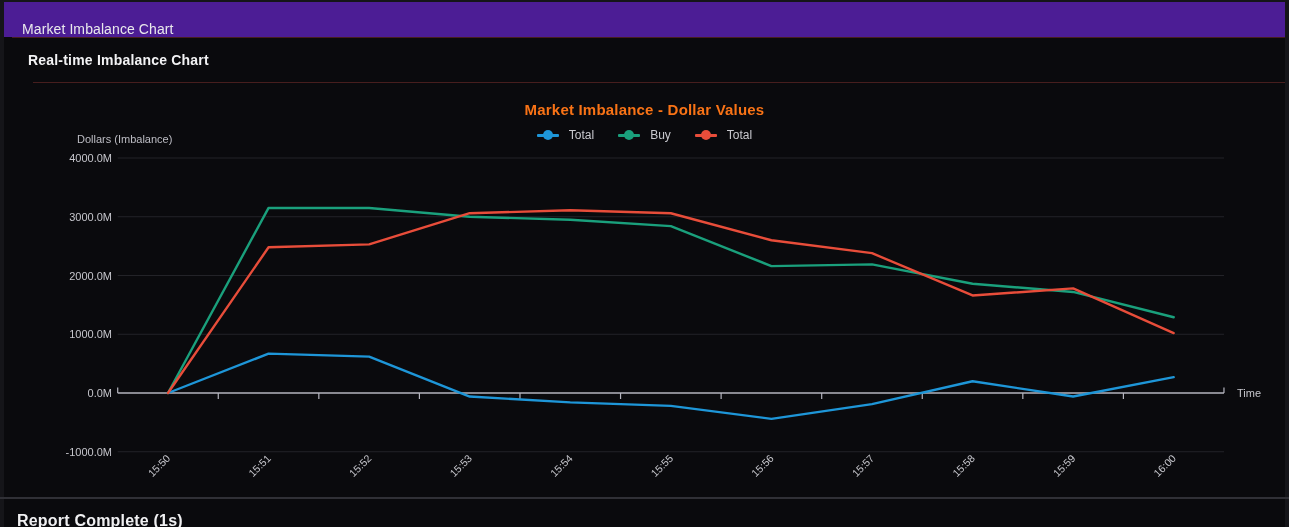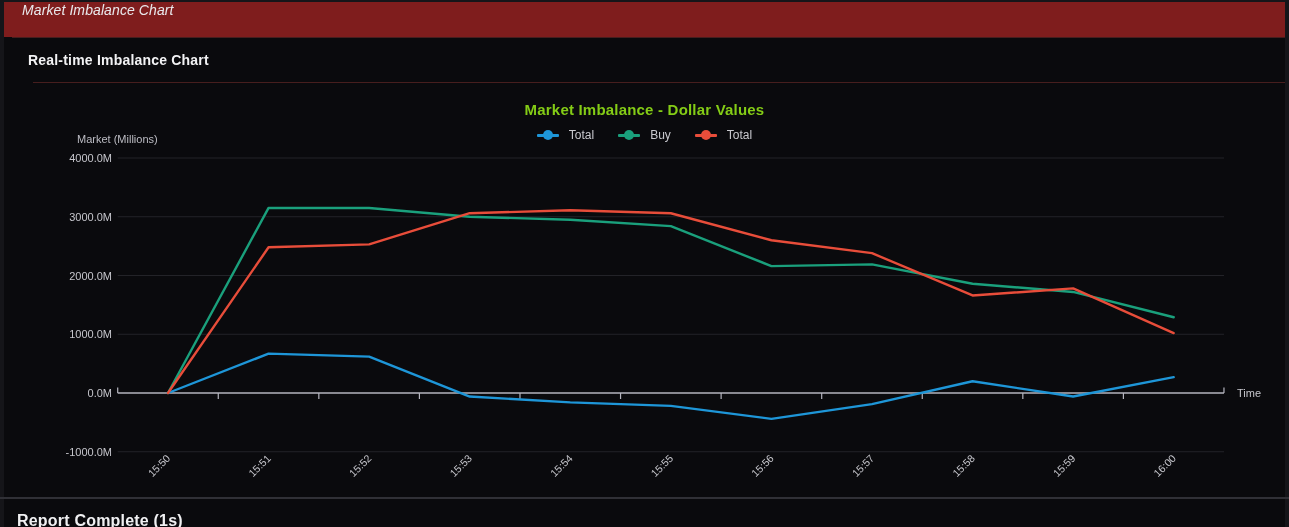--- a/index.html
+++ b/index.html
@@ -8,33 +8,33 @@
     background:#151519;
     font-family:"Liberation Sans","DejaVu Sans",sans-serif;
     -webkit-font-smoothing:antialiased;
   }
   .frame{
     position:absolute;top:2px;left:4px;right:4px;bottom:0;
     background:#0a0a0d;
   }
   .topbar{
     position:absolute;top:0;left:0;right:0;height:35px;
-    background:#7f1d1d;display:flex;align-items:flex-start;
-    padding-left:18px;box-sizing:border-box;font-style:italic;
+    background:#4c1d95;display:flex;align-items:flex-end;
+    padding-left:18px;box-sizing:border-box;
   }
   .topbar-title{font-size:14px;color:#e9e9ec;letter-spacing:.1px;}
   .divider-red1{position:absolute;top:35px;left:8px;right:0;height:1px;background:#471e1e;}
   .page-heading{
     position:absolute;top:50px;left:24px;
     font-size:14px;font-weight:600;color:#f2f2f4;letter-spacing:.2px;
   }
   .divider-red2{position:absolute;top:80px;left:29px;right:0;height:1px;background:#471e1e;}
   .chart-title{
     position:absolute;top:99px;left:0;right:0;text-align:center;
-    font-size:15px;font-weight:bold;color:#84cc16;letter-spacing:.2px;
+    font-size:15px;font-weight:bold;color:#f97316;letter-spacing:.2px;
   }
   .legend{
     position:absolute;top:125px;left:0;right:0;height:16px;
     display:flex;justify-content:center;align-items:center;gap:24px;
   }
   .legend-item{display:flex;align-items:center;gap:10px;cursor:pointer;}
   .legend-marker{position:relative;width:22px;height:3px;border-radius:1px;}
   .legend-dot{
     position:absolute;left:50%;top:50%;width:10px;height:10px;
     transform:translate(-50%,-50%);border-radius:50%;
@@ -80,21 +80,21 @@
         <span class="legend-label">Buy</span>
       </div>
       <div class="legend-item">
         <span class="legend-marker" style="background: rgb(232, 77, 58);">
           <span class="legend-dot" style="background: rgb(232, 77, 58);"></span>
         </span>
         <span class="legend-label">Total</span>
       </div>
     </div>
 
-  <div class="y-axis-title">Market (Millions)</div>
+  <div class="y-axis-title">Dollars (Imbalance)</div>
 
   <svg class="plot" id="plot" width="1289" height="414" viewBox="0 0 1289 414">
       <line x1="117.7" x2="1224" y1="75" y2="75" stroke="#232328" stroke-width="1"></line>
       <line x1="117.7" x2="1224" y1="133.75" y2="133.75" stroke="#232328" stroke-width="1"></line>
       <line x1="117.7" x2="1224" y1="192.5" y2="192.5" stroke="#232328" stroke-width="1"></line>
       <line x1="117.7" x2="1224" y1="251.25" y2="251.25" stroke="#232328" stroke-width="1"></line>
       <line x1="117.7" x2="1224" y1="368.75" y2="368.75" stroke="#232328" stroke-width="1"></line>
       <line x1="117.7" x2="1224" y1="310" y2="310" stroke="#b4b4be" stroke-width="1.3"></line>
       <line x1="117.7" x2="117.7" y1="310" y2="304.5" stroke="#b4b4be" stroke-width="1.2"></line>
       <line x1="218.26999999999998" x2="218.26999999999998" y1="310" y2="316" stroke="#b4b4be" stroke-width="1.2"></line>

